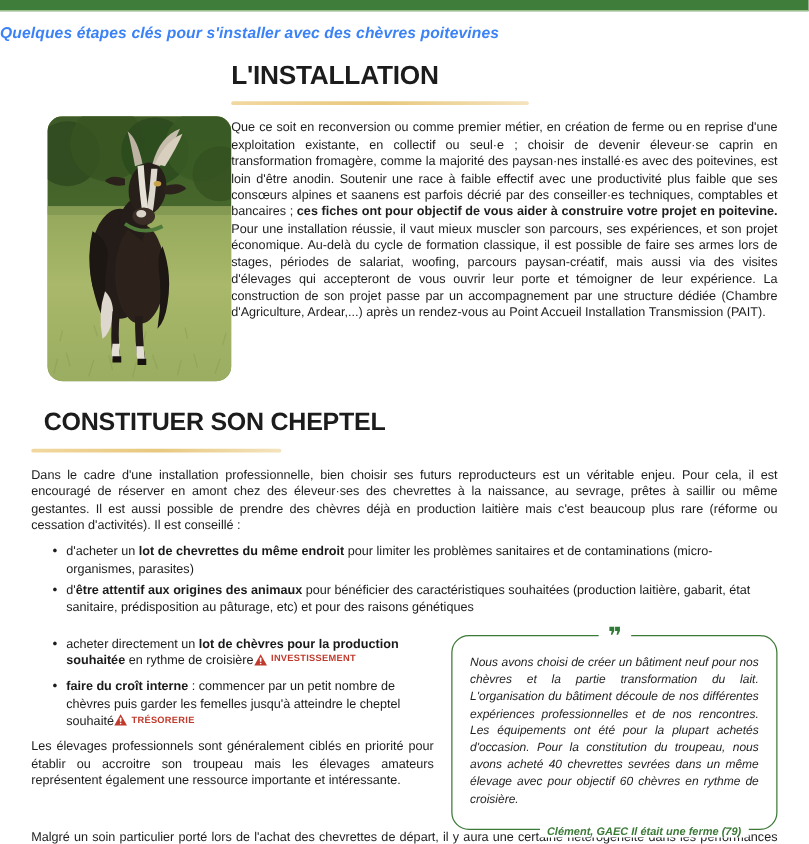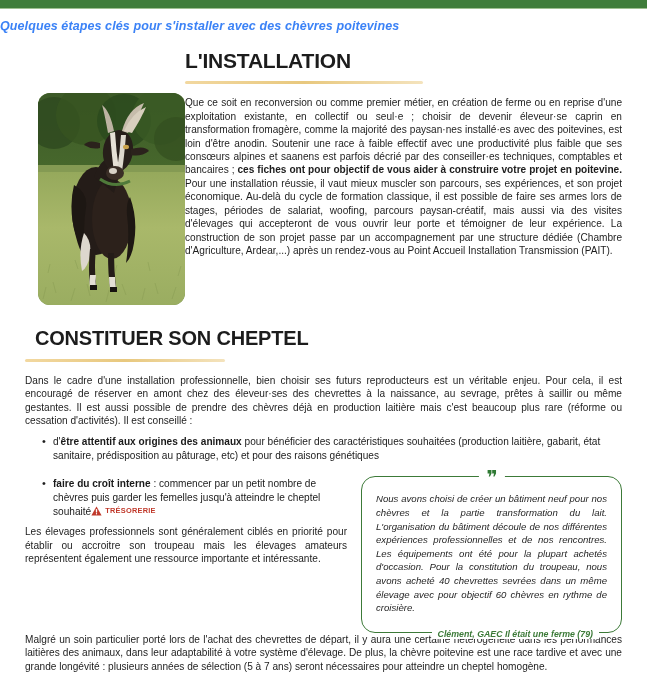--- a/index.html
+++ b/index.html
@@ -285,28 +285,37 @@
     </div>
   </div>
 
   <div class="sec2">
     <h2 class="h2">CONSTITUER SON CHEPTEL</h2>
     <div class="rule-gold wide"></div>
 
     <p class="body">Dans le cadre d'une installation professionnelle, bien choisir ses futurs reproducteurs est un véritable enjeu. Pour cela, il est encouragé de réserver en amont chez des éleveur·ses des chevrettes à la naissance, au sevrage, prêtes à saillir ou même gestantes. Il est aussi possible de prendre des chèvres déjà en production laitière mais c'est beaucoup plus rare (réforme ou cessation d'activités). Il est conseillé :</p>
 
     <ul class="bullets">
+      <li><span>d'acheter un </span><span class="b">lot de chevrettes du même endroit</span><span> pour limiter les problèmes sanitaires et de contaminations (micro-organismes, parasites)</span></li>
       <li><span>d'</span><span class="b">être attentif aux origines des animaux</span><span> pour bénéficier des caractéristiques souhaitées (production laitière, gabarit, état sanitaire, prédisposition au pâturage, etc) et pour des raisons génétiques</span></li>
     </ul>
 
     <div class="cols">
 
       <div class="col-left">
 
         <ul class="bullets">
+          <li><span>acheter directement un </span><span class="b">lot de chèvres pour la production souhaitée</span><span> en rythme de croisière</span><span class="warn">
+                <span class="tri"><svg width="11" height="10" viewBox="0 0 11 10">
+                    <path d="M5.5 0.4 L10.6 9.4 L0.4 9.4 Z" fill="#c0392b"></path>
+                    <rect x="4.85" y="3" width="1.3" height="3.4" rx=".5" fill="#ffffff"></rect>
+                    <rect x="4.85" y="7.1" width="1.3" height="1.3" rx=".55" fill="#ffffff"></rect>
+                  </svg></span>
+                <span class="warn-label">INVESTISSEMENT</span>
+              </span></li>
           <li><span></span><span class="b">faire du croît interne</span><span> : commencer par un petit nombre de chèvres puis garder les femelles jusqu'à atteindre le cheptel souhaité</span><span class="warn">
                 <span class="tri"><svg width="11" height="10" viewBox="0 0 11 10">
                     <path d="M5.5 0.4 L10.6 9.4 L0.4 9.4 Z" fill="#c0392b"></path>
                     <rect x="4.85" y="3" width="1.3" height="3.4" rx=".5" fill="#ffffff"></rect>
                     <rect x="4.85" y="7.1" width="1.3" height="1.3" rx=".55" fill="#ffffff"></rect>
                   </svg></span>
                 <span class="warn-label">TRÉSORERIE</span>
               </span></li>
         </ul>
 

